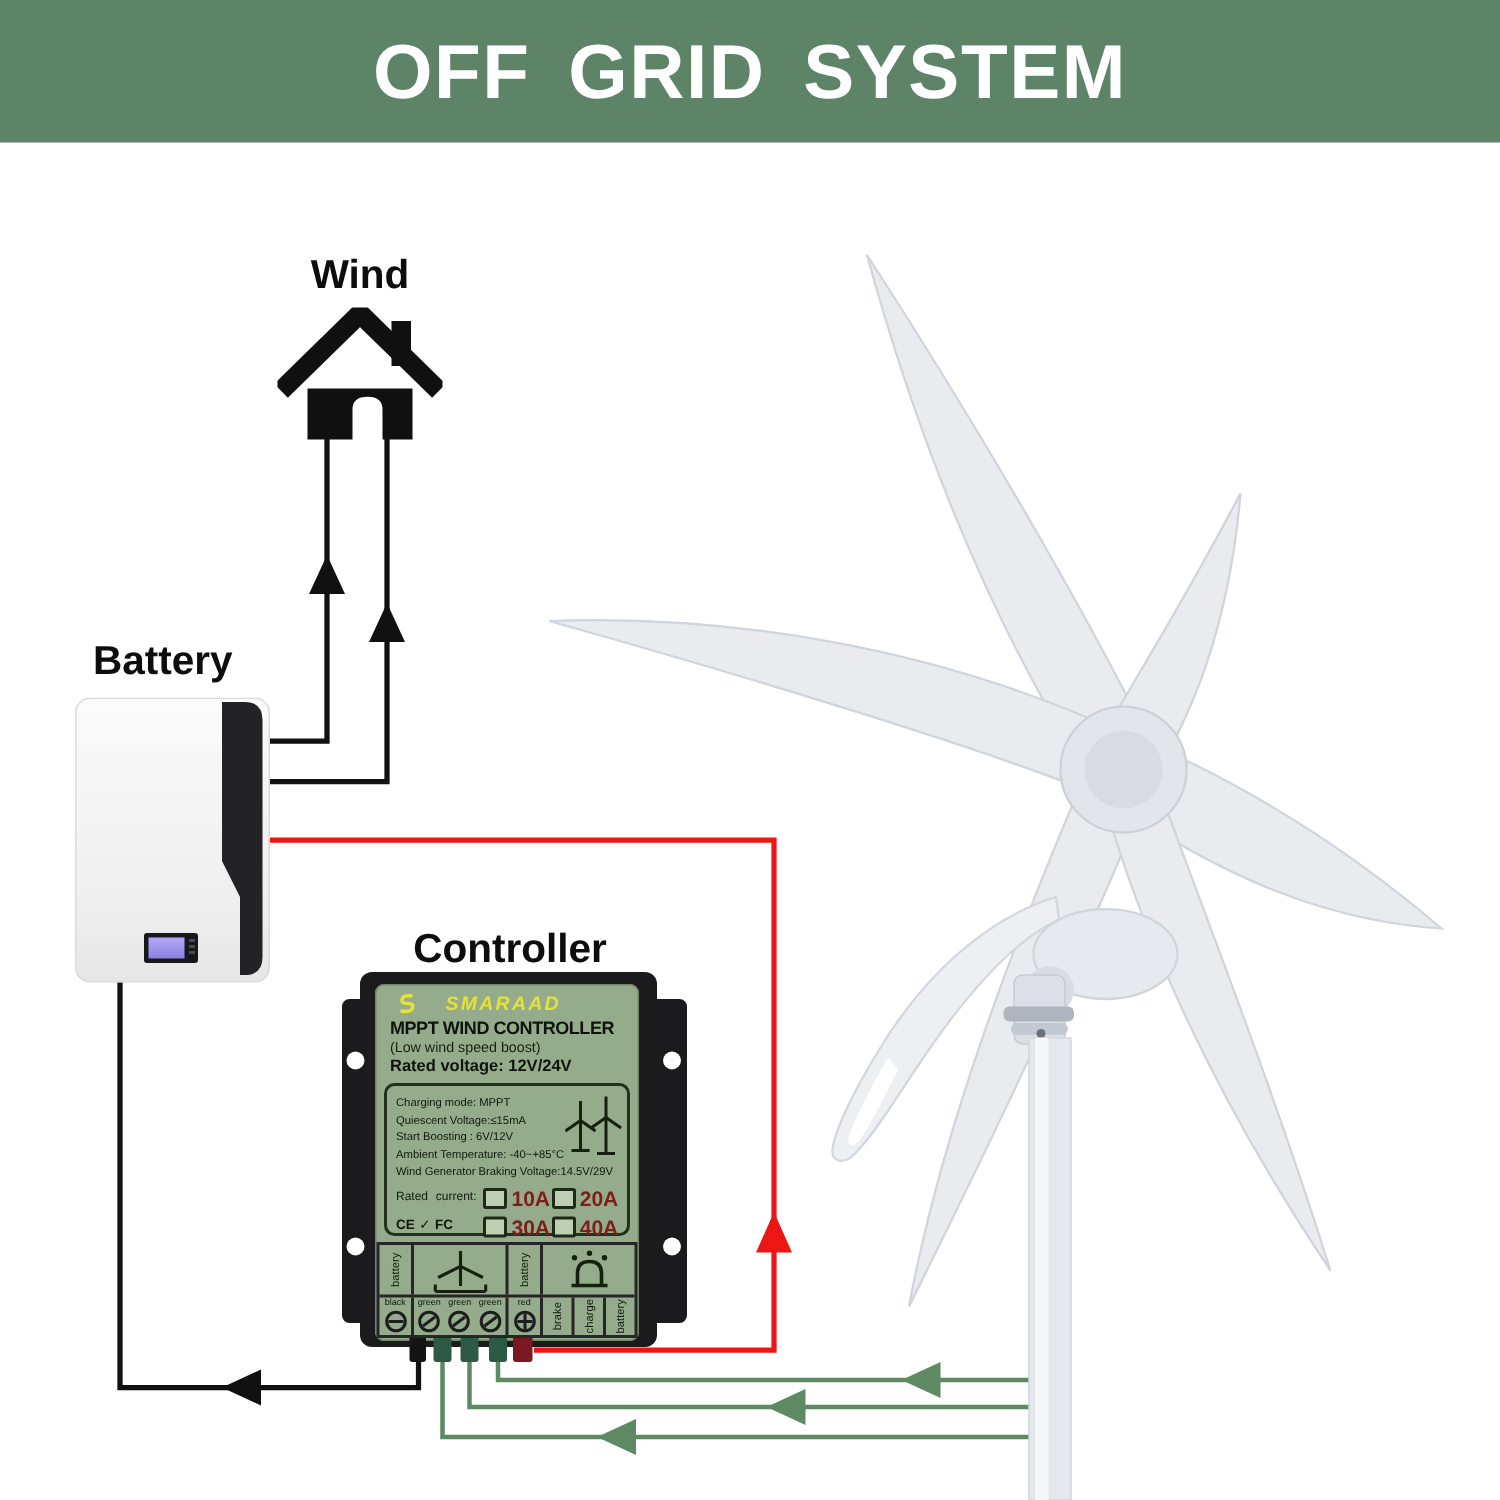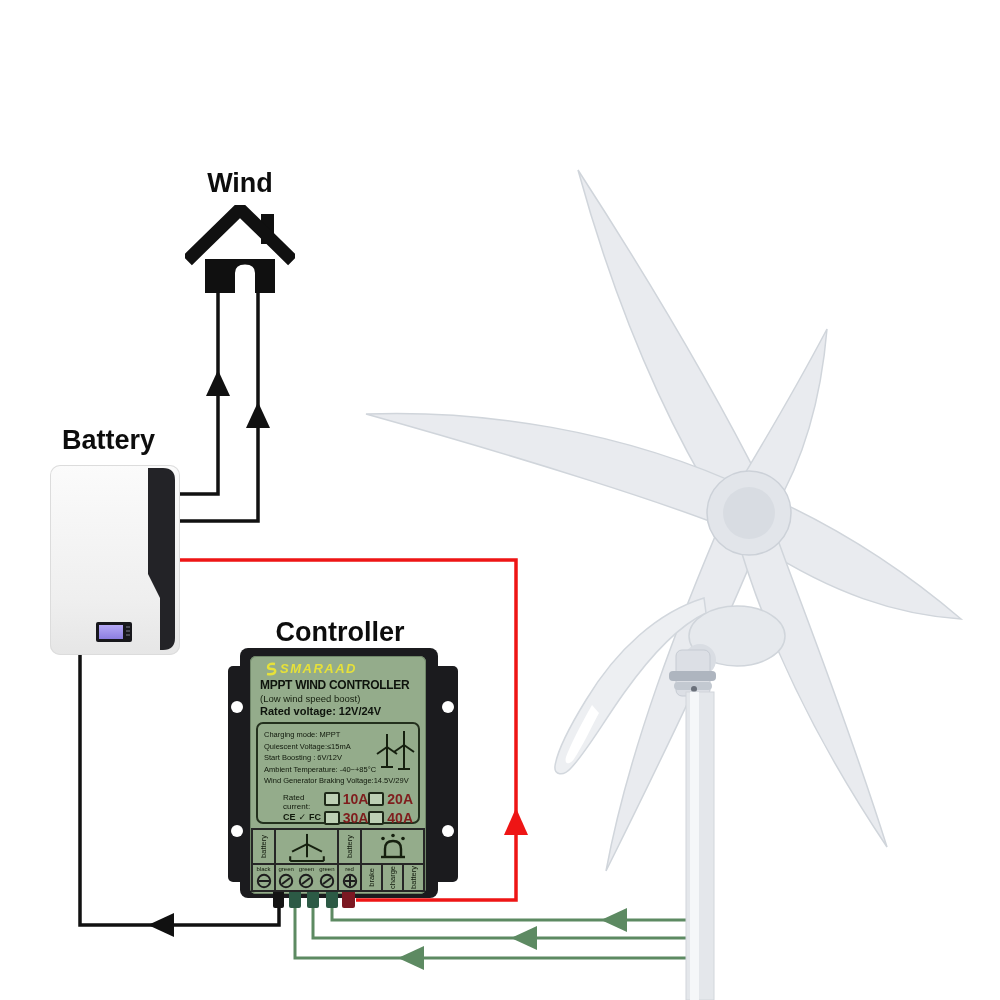--- a/index.html
+++ b/index.html
@@ -32,32 +32,32 @@
                 background:repeating-linear-gradient(180deg,#4a4a55 0 2px,#17171c 2px 4px);}
   
   .controller{position:absolute;left:228px;top:648px;width:230px;height:262px;z-index:3;}
   .ctl-plate{position:absolute;left:12px;top:0;width:198px;height:250px;background:#1b1b1e;border-radius:8px;}
   .ctl-ear{position:absolute;background:#1b1b1e;}
   .ctl-ear.left{left:0;top:18px;width:16px;height:216px;border-radius:5px 0 0 5px;}
   .ctl-ear.right{left:206px;top:18px;width:24px;height:216px;border-radius:0 5px 5px 0;}
   .ctl-hole{position:absolute;width:12px;height:12px;border-radius:50%;background:#ffffff;}
   .ctl-face{position:absolute;left:22px;top:8px;width:176px;height:238px;background:#94ac8b;
             border-radius:6px;box-shadow:0 0 0 1px #6f8668 inset;}
-  .brand{position:absolute;left:14px;top:5px;display:flex;align-items:center;gap:2px;}
+  .brand{position:absolute;left:14px;top:5px;display:flex;align-items:center;gap:19px;}
   .brand-name{font-size:13px;font-weight:bold;font-style:italic;color:#e6e139;letter-spacing:1.5px;}
   .ctl-title{position:absolute;left:10px;top:22px;font-size:12px;font-weight:bold;color:#0e130c;letter-spacing:-0.3px;white-space:nowrap;}
   .ctl-sub{position:absolute;left:10px;top:37px;font-size:9.5px;color:#16200f;}
   .ctl-rated{position:absolute;left:10px;top:49px;font-size:11px;font-weight:bold;color:#0e130c;}
   .ctl-box{position:absolute;left:6px;top:66px;width:164px;height:102px;border:2px solid #23301d;
            border-radius:7px;box-sizing:border-box;padding:5px 5px 0 6px;}
   .spec{font-size:7.5px;line-height:11.5px;color:#10180b;white-space:nowrap;padding-right:38px;}
   .spec.full{padding-right:0;}
   .box-turbines{position:absolute;right:3px;top:5px;}
   .rc-row{display:flex;margin-top:4px;}
-  .rc-left{width:58px;display:flex;flex-direction:column;justify-content:space-between;padding:2px 0 4px 0;margin-left:19px;}
+  .rc-left{width:58px;display:flex;flex-direction:column;justify-content:space-between;padding:2px 0 4px 0;}
   .rc-label{font-size:8px;color:#10180b;word-spacing:3px;}
   .certs{display:flex;align-items:center;gap:3px;font-size:9px;font-weight:bold;color:#10180b;text-align:right;}
   .rc-grid{flex:1;display:grid;grid-template-columns:1fr 1fr;grid-row-gap:3px;}
   .rc-item{display:flex;align-items:center;gap:3px;}
   .rc-check{width:12px;height:10px;border:2px solid #1e2918;border-radius:2px;background:#bdd0b4;}
   .rc-val{font-size:14px;font-weight:bold;color:#7f1d1d;}
   
   .tpanel{position:absolute;left:1px;top:172px;width:174px;height:64px;box-sizing:border-box;
           border:2px solid #262626;display:flex;flex-direction:column;}
   .trow{display:flex;box-sizing:border-box;}
@@ -129,20 +129,23 @@
     <polygon points="424,946 424,970 398,958" fill="#5d8a62"></polygon>
     <polygon points="537,926 537,950 511,938" fill="#5d8a62"></polygon>
     <polygon points="627,908 627,932 601,920" fill="#5d8a62"></polygon>
 
     <g>
       <rect x="686" y="692" width="28" height="308" fill="#e4e7eb" stroke="#d2d6db" stroke-width="1"></rect>
       <rect x="690" y="692" width="9" height="308" fill="#f5f7f9"></rect>
     </g>
   </svg>
 
+  <header class="banner">
+    <h1>OFF GRID SYSTEM</h1>
+  </header>
 
   <div class="sec-label lbl-load">Wind</div>
   <div class="sec-label lbl-battery">Battery</div>
   <div class="sec-label lbl-controller">Controller</div>
 
   <svg class="house" width="110" height="95" viewBox="0 0 110 95">
     <rect x="76" y="9" width="13" height="30" fill="#101010"></rect>
     <path d="M7,51 L55,4 L103,51" fill="none" stroke="#101010" stroke-width="13" stroke-linecap="square"></path>
     <path d="M20,54 H90 V88 H70 V68 Q70,59.5 60,59.5 Q50,59.5 50,68 V88 H20 Z" fill="#101010"></path>
   </svg>

